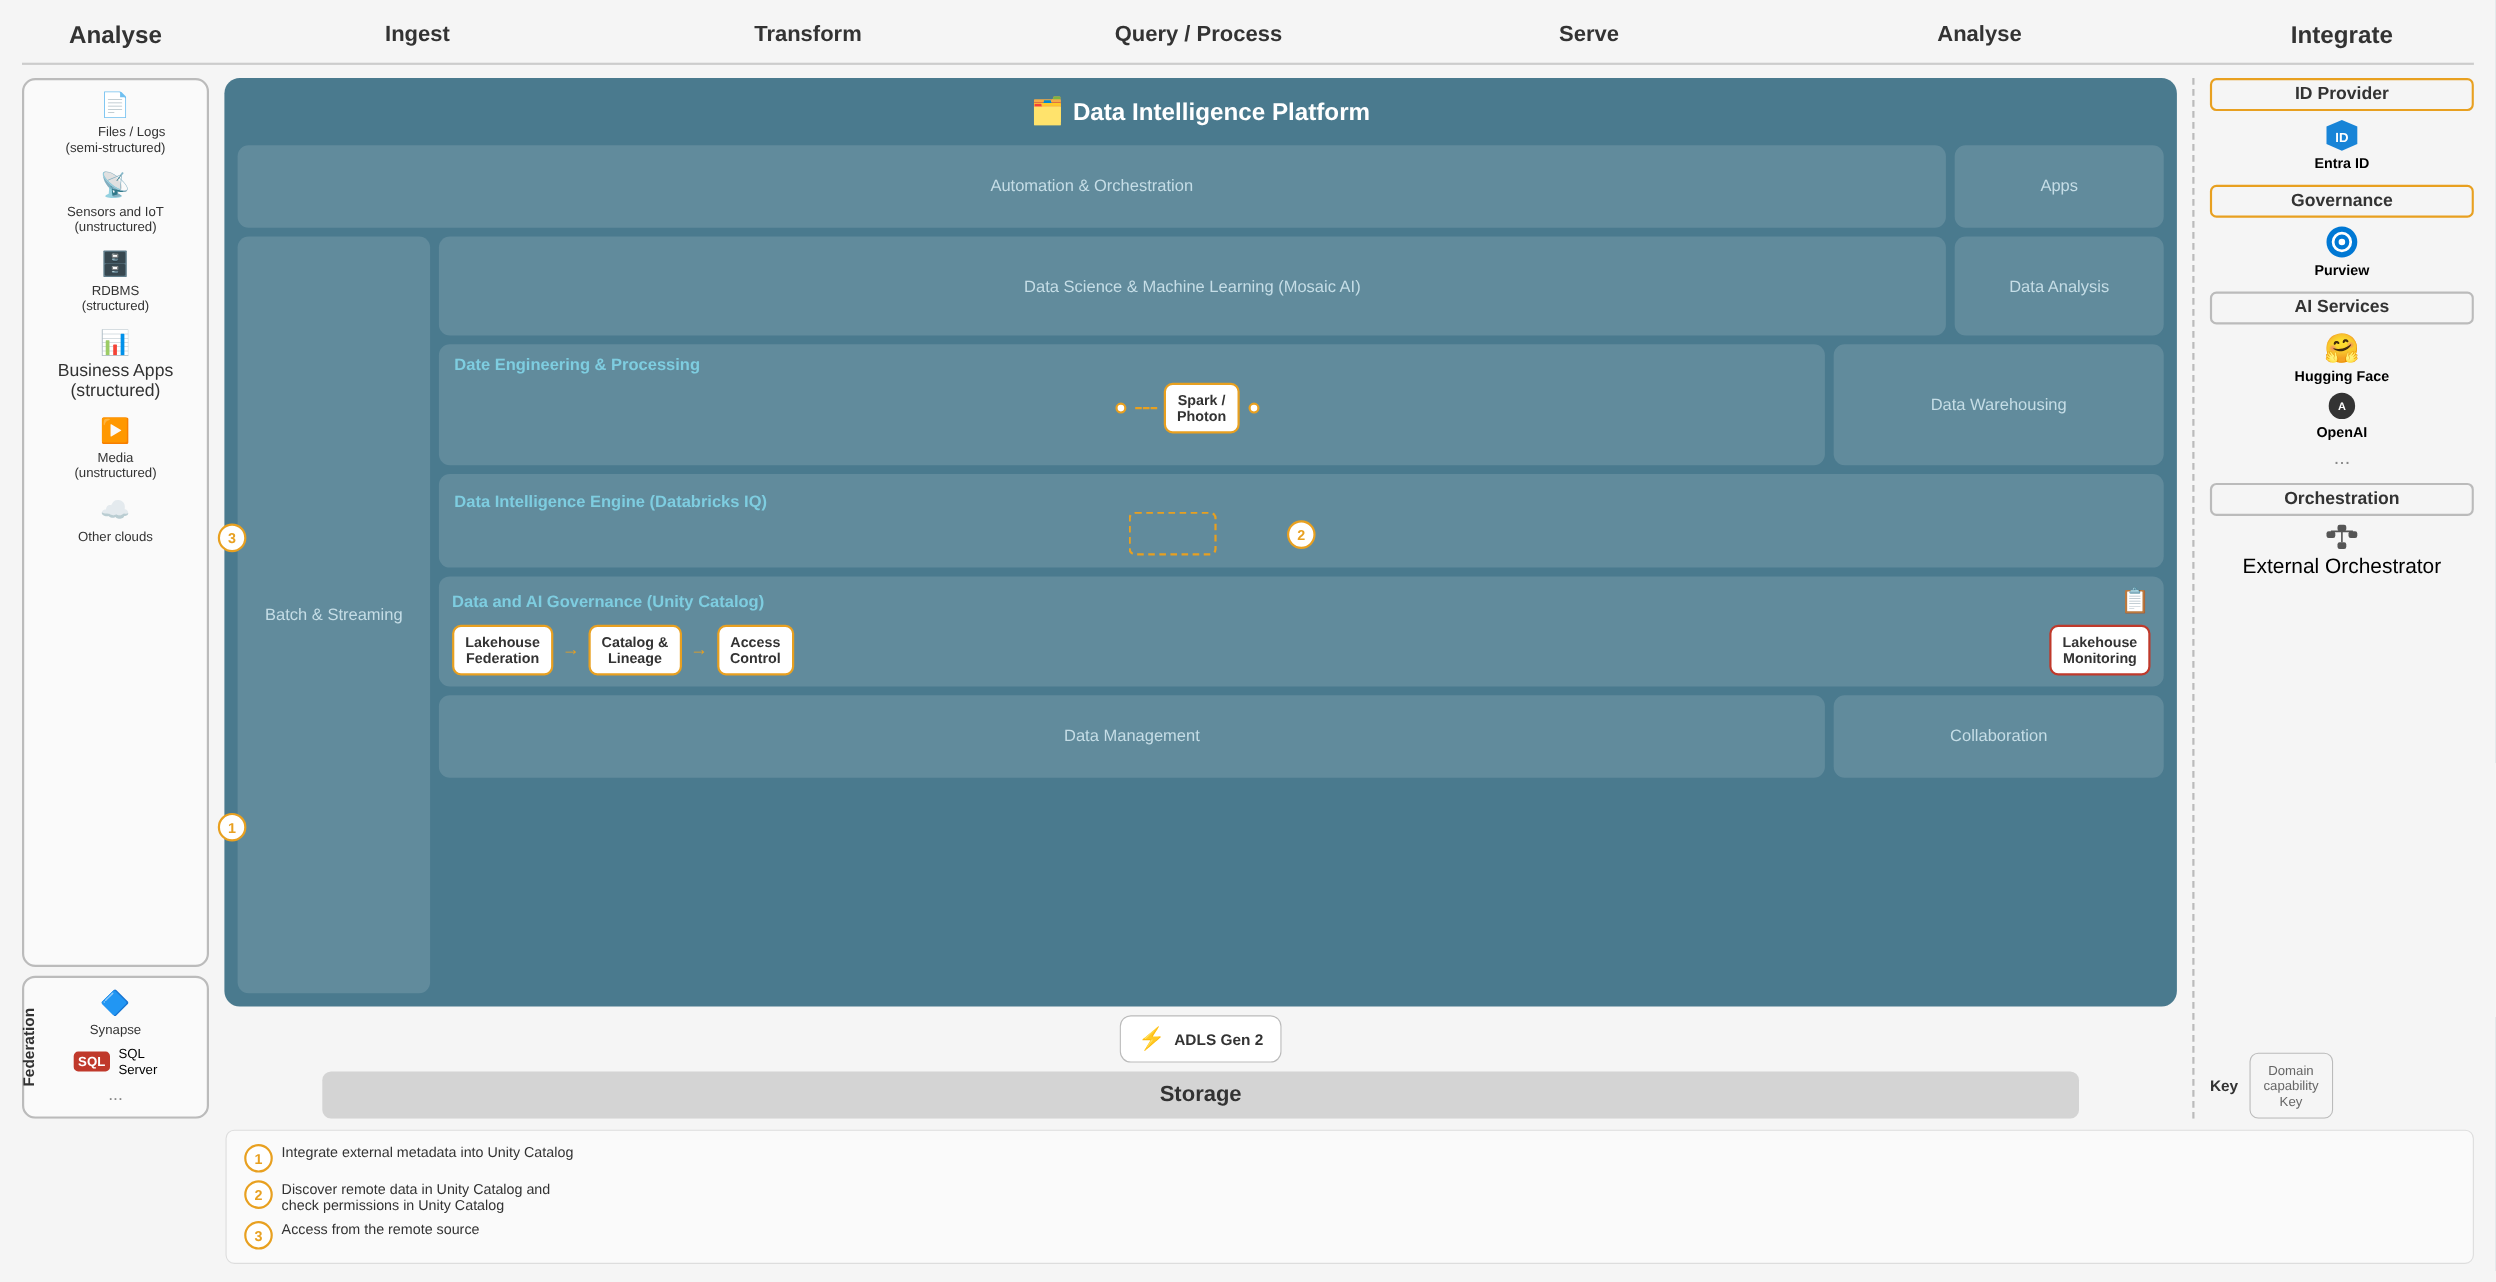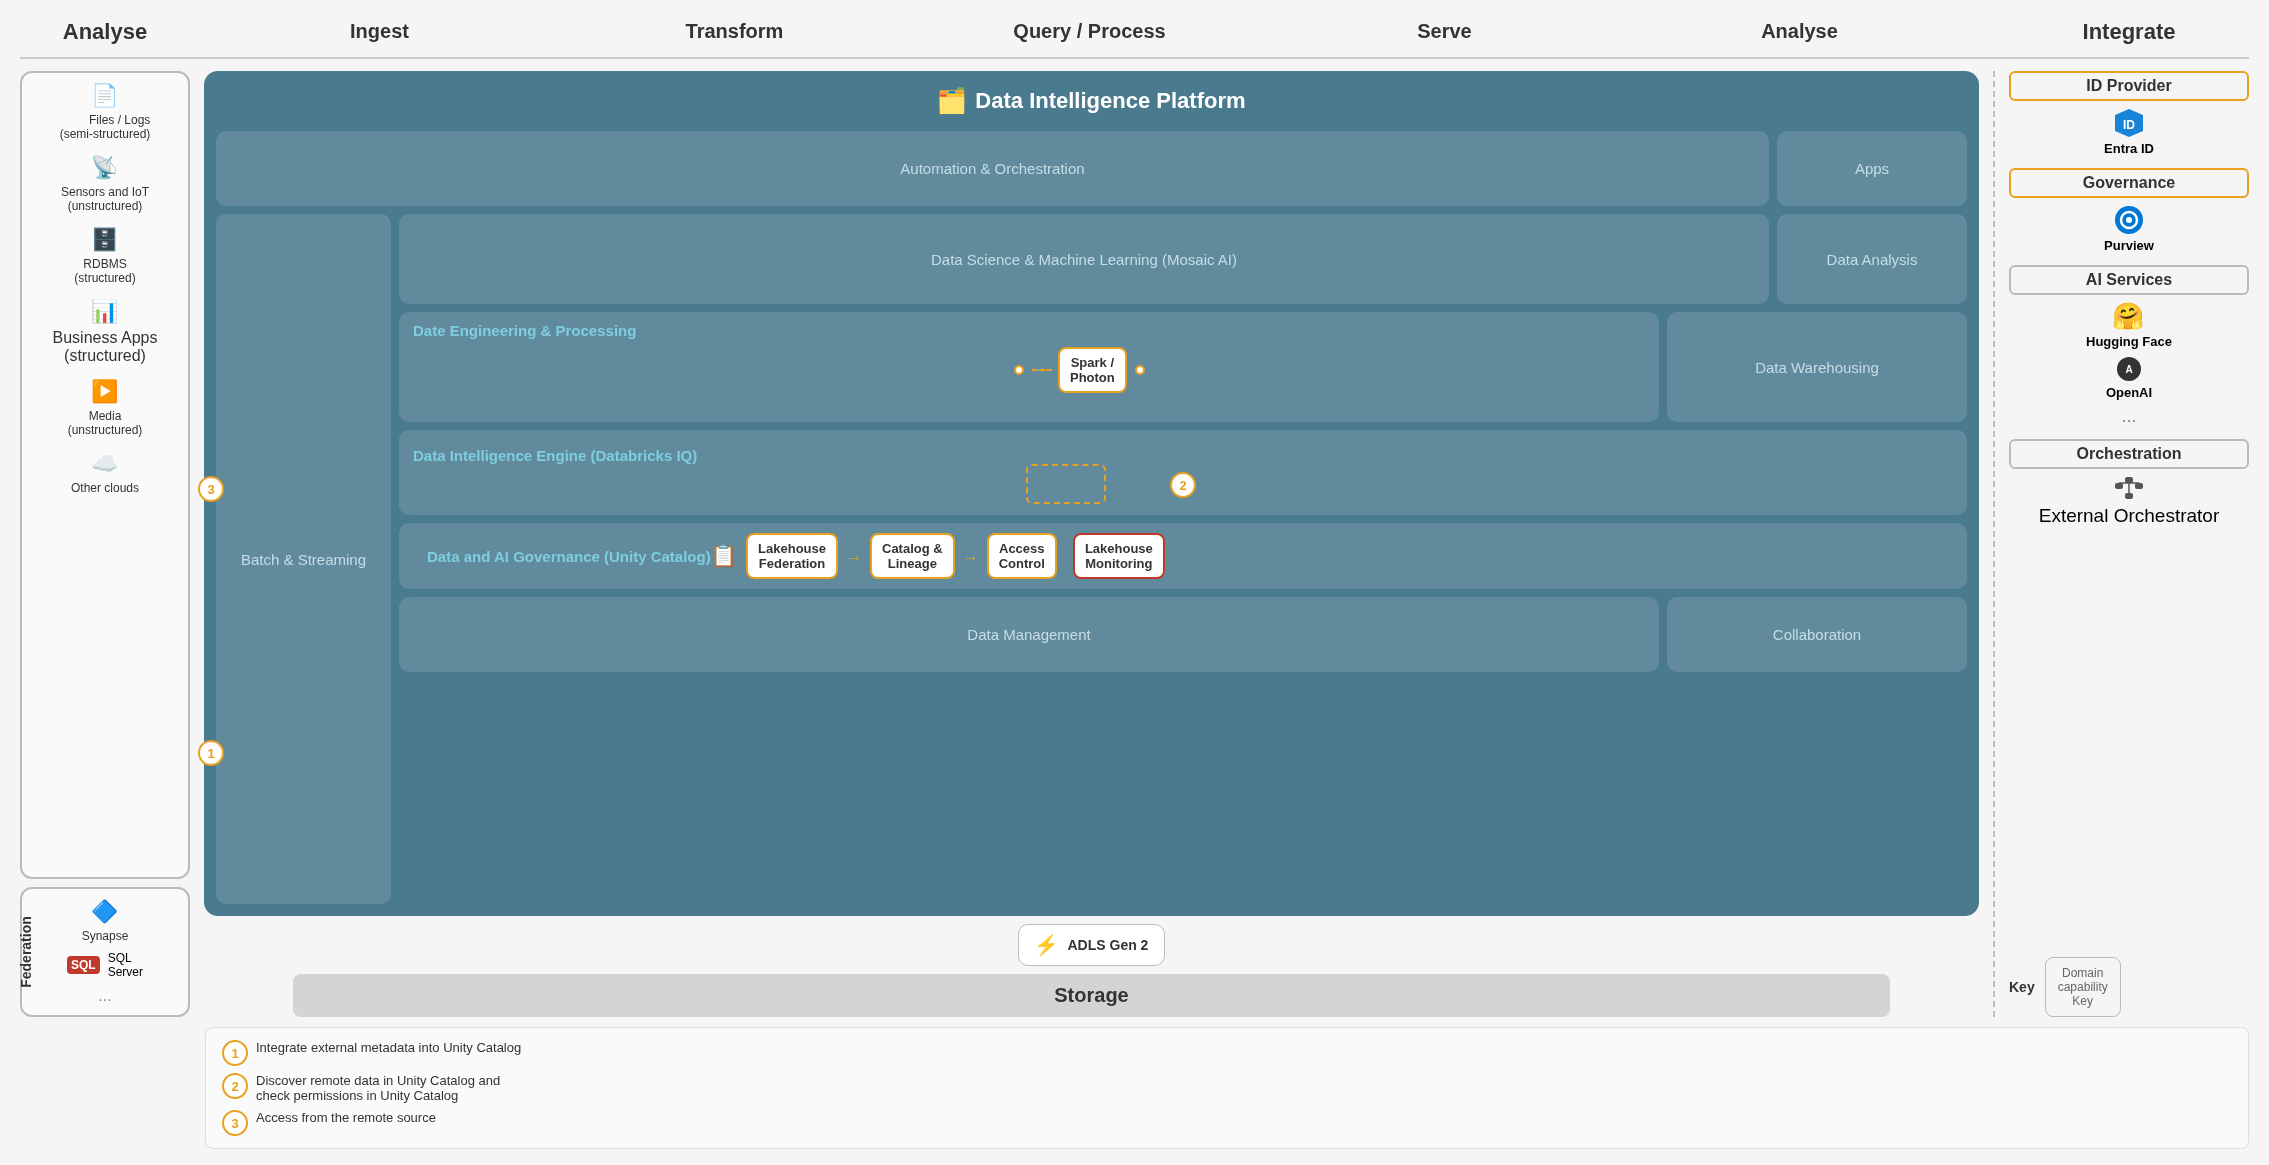--- a/index.html
+++ b/index.html
@@ -212,23 +212,23 @@
 
     .row1 { display: flex; gap: 8px; }
     .row2 { display: flex; gap: 8px; justify-content: flex-end; }
     .row3 { display: flex; gap: 8px; }
     .row4 { display: flex; gap: 8px; }
     .row5 { display: flex; gap: 8px; }
 
     .gov-unity-outer {
       background: rgba(255,255,255,0.13);
       border-radius: 10px;
-      padding: 10px 28px;
-      display: flex;
-      flex-direction: row;
+      padding: 10px 12px;
+      display: flex;
+      flex-direction: column;
       gap: 8px;
     }
 
     .gov-inner-row {
       display: flex;
       align-items: center;
       gap: 8px;
     }
 
     .gov-tag {

